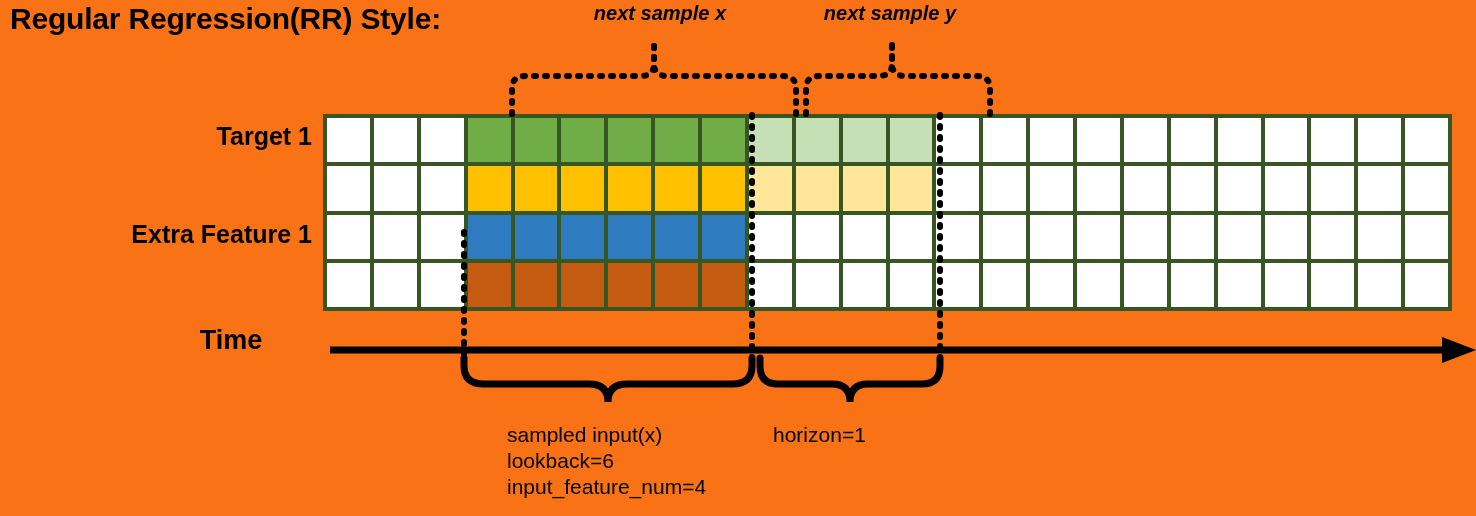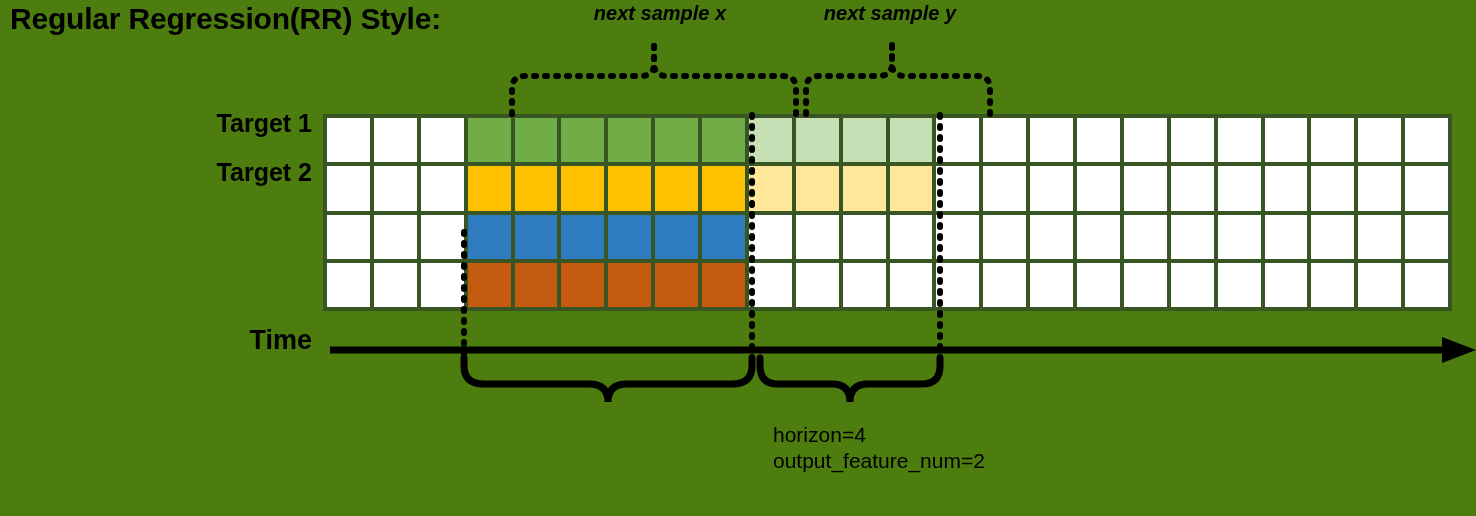--- a/index.html
+++ b/index.html
@@ -8,21 +8,21 @@
     background: #ffffff;
   }
   body {
     font-family: "Liberation Sans", sans-serif;
     color: #000000;
   }
   #stage {
     position: relative;
     width: 1476px;
     height: 516px;
-    background: #4d7c0f;
+    background: #f97316;
     overflow: hidden;
   }
 
   
   #page-title {
     position: absolute;
     left: 10px;
     top: 2px;
     font-size: 30px;
     font-weight: bold;
@@ -49,21 +49,21 @@
     width: 100%;
     text-align: right;
     font-size: 25px;
     font-weight: bold;
     white-space: nowrap;
     line-height: 48px;
   }
   #row-labels {
     position: absolute;
     left: 0px;
-    top: 99px;
+    top: 112px;
     width: 312px;
     height: 196px;
   }
 
   
   #grid {
     position: absolute;
     left: 323px;
     top: 114px;
     width: 1129px;
@@ -86,21 +86,21 @@
     background: #ffffff;
     min-width: 0;
   }
 
   
   #time-label {
     position: absolute;
     left: 150px;
     top: 325px;
     width: 162px;
-    text-align: right;
+    text-align: center;
     font-size: 27px;
     font-weight: bold;
   }
   #time-axis {
     position: absolute;
     left: 330px;
     top: 332px;
     width: 1146px;
     height: 36px;
   }
@@ -142,21 +142,21 @@
 
 <div id="stage">
 
   <div id="page-title">Regular Regression(RR) Style:</div>
 
   <div class="top-caption" id="caption-y">next sample y</div>
   <div class="top-caption" id="caption-x">next sample x</div>
 
   <div id="row-labels">
     <div class="row-label" style="top:0px">Target 1</div>
-    <div class="row-label" style="top:49px">Target 2</div>
+    <div class="row-label" style="top:98px">Extra Feature 1</div>
   </div>
 
   <div id="grid">
       <div class="grid-row">
         <div class="cell" style="background: rgb(255, 255, 255);"></div>
         <div class="cell" style="background: rgb(255, 255, 255);"></div>
         <div class="cell" style="background: rgb(255, 255, 255);"></div>
         <div class="cell" style="background: rgb(112, 173, 71);"></div>
         <div class="cell" style="background: rgb(112, 173, 71);"></div>
         <div class="cell" style="background: rgb(112, 173, 71);"></div>
@@ -285,19 +285,23 @@
     </g>
   </svg>
 
   <svg id="brace-overlay" viewBox="0 0 1476 62">
 
     <path fill="none" stroke="#000000" stroke-width="7" stroke-linecap="round" d="M 464,6 L 464,14 Q 464,32 484,32 L 589,32 Q 608,32 608,50 Q 608,32 627,32 L 732,32 Q 752,32 752,14 L 752,6"></path>
 
     <path fill="none" stroke="#000000" stroke-width="7" stroke-linecap="round" d="M 760,6 L 760,14 Q 760,32 778,32 L 832,32 Q 850,32 850,50 Q 850,32 868,32 L 922,32 Q 940,32 940,14 L 940,6"></path>
   </svg>
 
+  <div class="annot" id="annot-input">
+    <div>sampled input(x)</div>
+    <div>lookback=6</div>
+    <div>input_feature_num=4</div>
+  </div>
 
   <div class="annot" id="annot-output">
-    <div>horizon=4</div>
-    <div>output_feature_num=2</div>
+    <div>horizon=1</div>
   </div>
 
 </div>
 
 </body></html>

